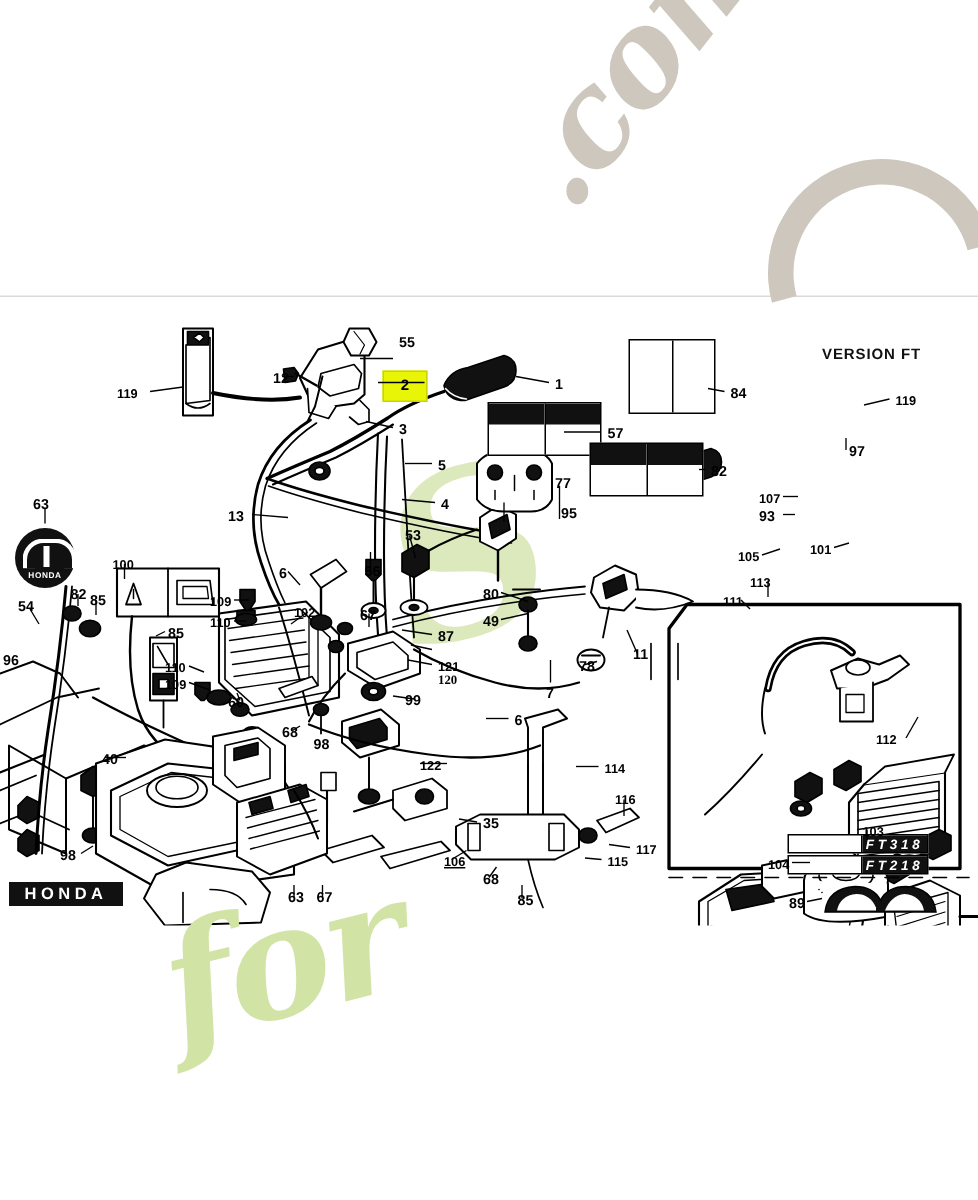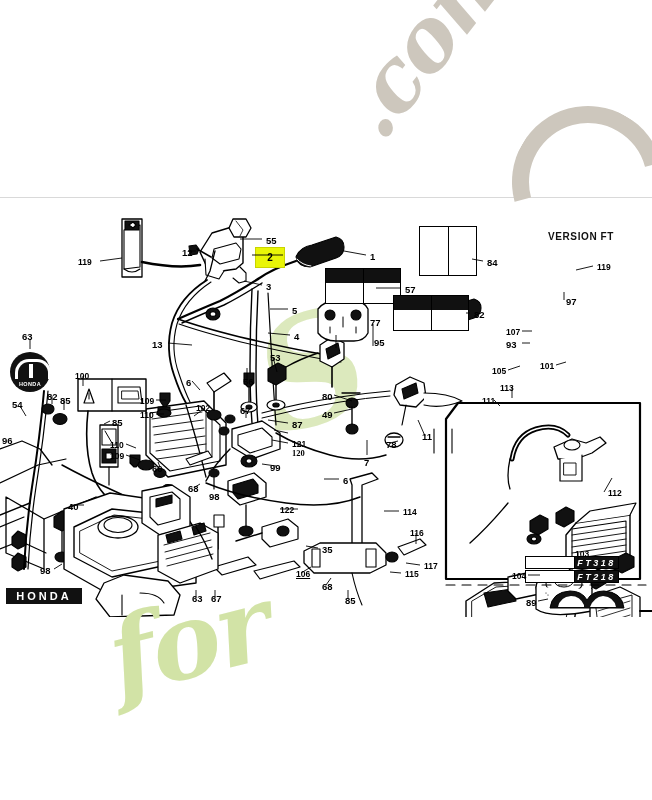--- a/index.html
+++ b/index.html
@@ -513,21 +513,21 @@
     <path d="M494 400 L500 406"></path>
     <path d="M604 492 L612 478"></path>
     <path d="M578 553 L578 560"></path>
     <path d="M528 575 L540 575"></path>
     <path d="M538 601 L548 599"></path>
   </svg>
 
   <div id="callout-layer">
       <div class="lbl sm" style="left: 78px; top: 258px;">119</div>
       <div class="lbl" style="left: 182px; top: 248px;">12</div>
-      <div class="lbl" style="left: 266px; top: 236px;">55</div>
+      <div class="lbl" style="left: 266px; top: 224px;">55</div>
       <div class="lbl" style="left: 266px; top: 282px;">3</div>
       <div class="lbl" style="left: 370px; top: 252px;">1</div>
       <div class="lbl" style="left: 405px; top: 285px;">57</div>
       <div class="lbl" style="left: 487px; top: 258px;">84</div>
       <div class="lbl" style="left: 474px; top: 310px;">82</div>
       <div class="lbl" style="left: 292px; top: 306px;">5</div>
       <div class="lbl" style="left: 294px; top: 332px;">4</div>
       <div class="lbl" style="left: 330px; top: 338px; margin-left: 44px;">95</div>
       <div class="lbl" style="left: 370px; top: 318px;">77</div>
       <div class="lbl" style="left: 152px; top: 340px;">13</div>
@@ -574,21 +574,21 @@
       <div class="lbl" style="left: 40px; top: 566px;">98</div>
       <div class="lbl" style="left: 2px; top: 436px;">96</div>
       <div class="lbl sm" style="left: 597px; top: 263px;">119</div>
       <div class="lbl" style="left: 566px; top: 297px;">97</div>
       <div class="lbl sm" style="left: 506px; top: 328px;">107</div>
       <div class="lbl" style="left: 506px; top: 340px;">93</div>
       <div class="lbl sm" style="left: 540px; top: 362px;">101</div>
       <div class="lbl sm" style="left: 492px; top: 367px;">105</div>
       <div class="lbl sm" style="left: 500px; top: 384px;">113</div>
       <div class="lbl sm" style="left: 482px; top: 397px;">111</div>
-      <div class="lbl sm" style="left: 608px; top: 489px;">112</div>
+      <div class="lbl sm" style="left: 584px; top: 489px;">112</div>
       <div class="lbl sm" style="left: 575px; top: 550px;">103</div>
       <div class="lbl sm" style="left: 512px; top: 572px;">104</div>
       <div class="lbl" style="left: 526px; top: 598px;">89</div>
     </div>
 
   <div class="wm" id="wm-for">for</div>
 
 </div>
 
 </body></html>

